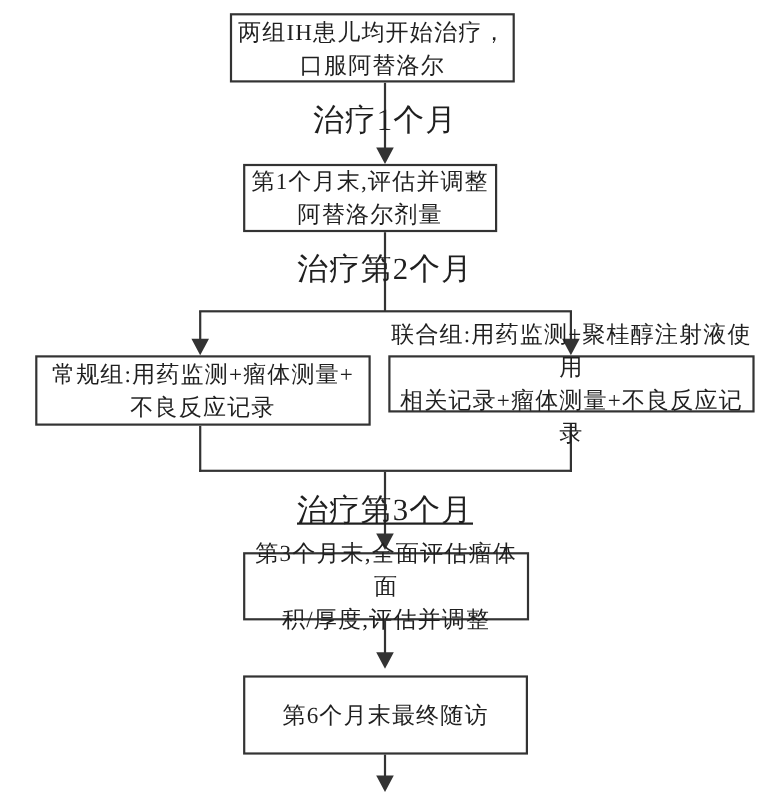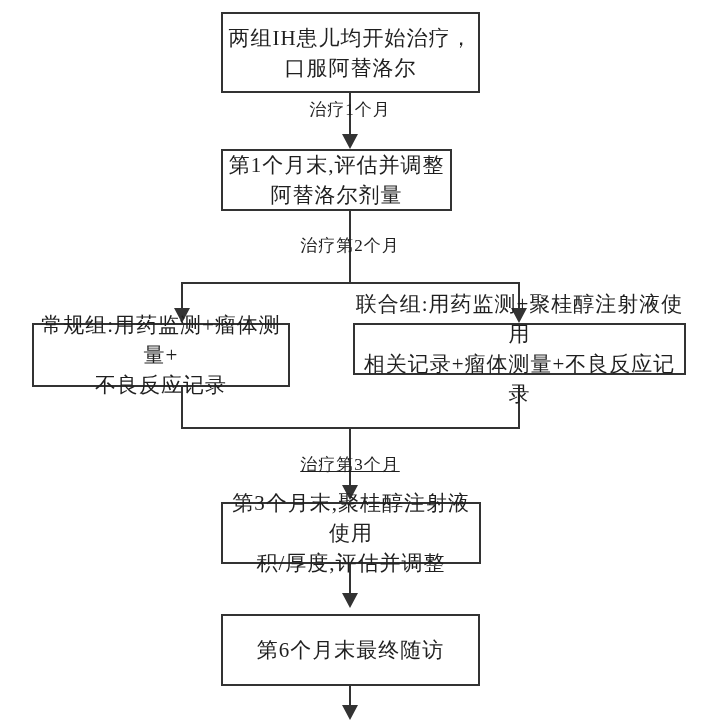--- a/index.html
+++ b/index.html
@@ -48,32 +48,32 @@
     width:0;height:0;
     border-left:8px solid transparent;
     border-right:8px solid transparent;
     border-top:15px solid var(--line);
     z-index:1;
   }
   .elabel{
     position:absolute;
     transform:translateX(-50%);
     white-space:nowrap;
-    font-size:17px;
+    font-size:28px;
     line-height:22px;
     letter-spacing:1px;
     z-index:3;
   }
 </style>
 </head>
 <body>
 
 <div class="canvas">
 
-  <div class="box" style="left:221px;top:12px;width:259px;height:81px;">
+  <div class="box" style="left:209px;top:12px;width:259px;height:63px;">
     <div>两组IH患儿均开始治疗，</div>
     <div>口服阿替洛尔</div>
   </div>
 
   <div class="vline" style="left:349px;top:75px;height:60px;"></div>
   <div class="arrowhead" style="left:342px;top:134px;"></div>
   <div class="elabel" style="left:350px;top:99px;">治疗1个月</div>
 
   <div class="box" style="left:221px;top:149px;width:231px;height:62px;">
     <div>第1个月末,评估并调整</div>
@@ -82,40 +82,40 @@
 
   <div class="vline" style="left:349px;top:211px;height:72px;"></div>
   <div class="elabel" style="left:350px;top:235px;">治疗第2个月</div>
 
   <div class="hline" style="left:181px;top:282px;width:339px;"></div>
   <div class="vline" style="left:181px;top:283px;height:26px;"></div>
   <div class="arrowhead" style="left:174px;top:308px;"></div>
   <div class="vline" style="left:518px;top:283px;height:26px;"></div>
   <div class="arrowhead" style="left:511px;top:308px;"></div>
 
-  <div class="box" style="left:32px;top:323px;width:258px;height:64px;">
+  <div class="box" style="left:32px;top:323px;width:305px;height:64px;">
     <div>常规组:用药监测+瘤体测量+</div>
     <div>不良反应记录</div>
   </div>
 
   <div class="box" style="left:353px;top:323px;width:333px;height:52px;">
     <div>联合组:用药监测+聚桂醇注射液使用</div>
     <div>相关记录+瘤体测量+不良反应记录</div>
   </div>
 
   <div class="vline" style="left:181px;top:387px;height:42px;"></div>
   <div class="vline" style="left:518px;top:385px;height:44px;"></div>
   <div class="hline" style="left:181px;top:427px;width:339px;"></div>
 
   <div class="vline" style="left:349px;top:429px;height:57px;"></div>
   <div class="arrowhead" style="left:342px;top:485px;"></div>
   <div class="elabel" style="left:350px;top:454px;text-decoration:underline;">治疗第3个月</div>
 
   <div class="box" style="left:221px;top:502px;width:260px;height:62px;">
-    <div>第3个月末,聚桂醇注射液使用</div>
+    <div>第3个月末,全面评估瘤体面</div>
     <div>积/厚度,评估并调整</div>
   </div>
 
   <div class="vline" style="left:349px;top:564px;height:30px;"></div>
   <div class="arrowhead" style="left:342px;top:593px;"></div>
 
   <div class="box" style="left:221px;top:614px;width:259px;height:72px;">
     <div>第6个月末最终随访</div>
   </div>
 

